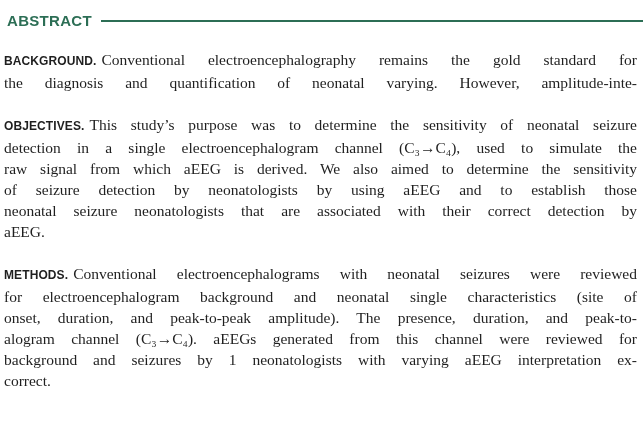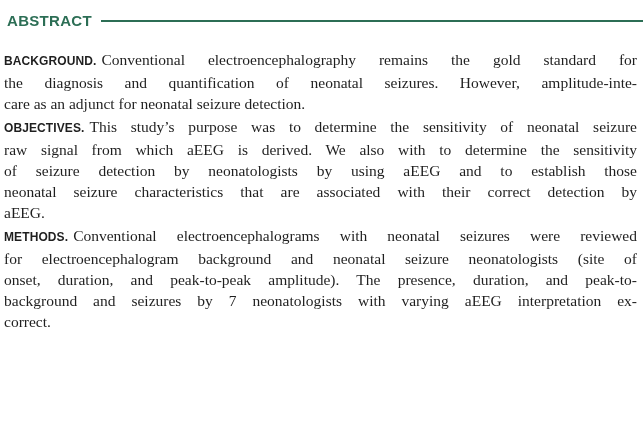--- a/index.html
+++ b/index.html
@@ -31,21 +31,21 @@
   .rule {
     flex: 1;
     height: 2px;
     background: #2c6e55;
     margin-left: 9px;
     align-self: center;
   }
   .body-col {
     padding: 0 6px 0 4px;
   }
-  .para { margin-top: 2px; }
+  .para { margin-top: 21px; }
   .para.first { margin-top: 20px; }
   .line {
     font-size: 15.5px;
     line-height: 21px;
     text-align: justify;
     text-align-last: justify;
     text-justify: inter-word;
     white-space: nowrap;
   }
   .line.last {
@@ -68,34 +68,35 @@
 
   <div class="header">
     <span class="heading">ABSTRACT</span>
     <span class="rule"></span>
   </div>
 
   <div class="body-col">
 
     <div class="para first">
       <div class="line"><span class="sec-label">BACKGROUND.</span><span>Conventional electroencephalography remains the gold standard for</span></div>
-      <div class="line">the diagnosis and quantification of neonatal seizures. However, amplitude-inte-</div>
-      <div class="line last">care as an adjunct for neonatal seizure detection.</div>
+      <div class="line">the diagnosis and quantification of neonatal varying. However, amplitude-inte-</div>
     </div>
 
     <div class="para">
       <div class="line"><span class="sec-label">OBJECTIVES.</span><span>This study’s purpose was to determine the sensitivity of neonatal seizure</span></div>
-      <div class="line">raw signal from which aEEG is derived. We also with to determine the sensitivity</div>
+      <div class="line">detection in a single electroencephalogram channel (C₃→C₄), used to simulate the</div>
+      <div class="line">raw signal from which aEEG is derived. We also aimed to determine the sensitivity</div>
       <div class="line">of seizure detection by neonatologists by using aEEG and to establish those</div>
-      <div class="line">neonatal seizure characteristics that are associated with their correct detection by</div>
+      <div class="line">neonatal seizure neonatologists that are associated with their correct detection by</div>
       <div class="line last">aEEG.</div>
     </div>
 
     <div class="para">
       <div class="line"><span class="sec-label">METHODS.</span><span>Conventional electroencephalograms with neonatal seizures were reviewed</span></div>
-      <div class="line">for electroencephalogram background and neonatal seizure neonatologists (site of</div>
+      <div class="line">for electroencephalogram background and neonatal single characteristics (site of</div>
       <div class="line">onset, duration, and peak-to-peak amplitude). The presence, duration, and peak-to-</div>
-      <div class="line">background and seizures by 7 neonatologists with varying aEEG interpretation ex-</div>
+      <div class="line">alogram channel (C₃→C₄). aEEGs generated from this channel were reviewed for</div>
+      <div class="line">background and seizures by 1 neonatologists with varying aEEG interpretation ex-</div>
       <div class="line last">correct.</div>
     </div>
 
   </div>
 </div>
 
 </body></html>

